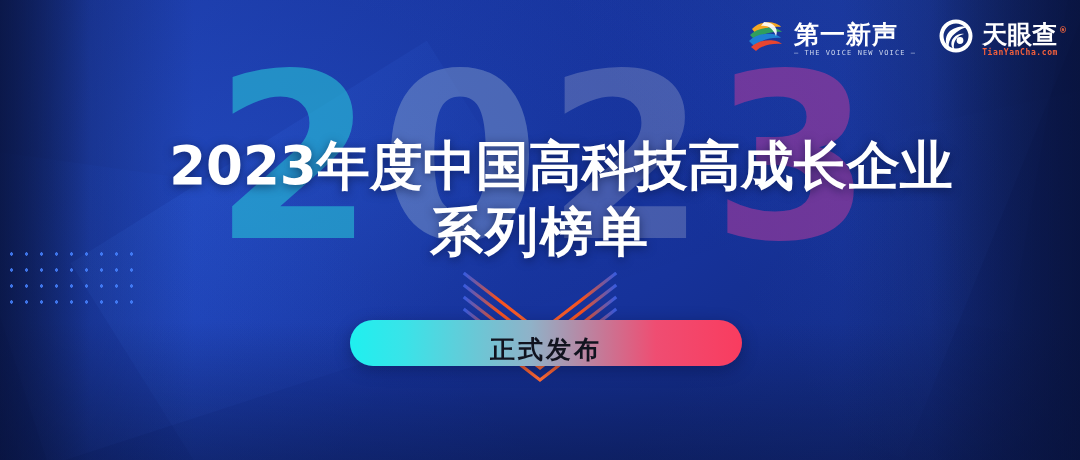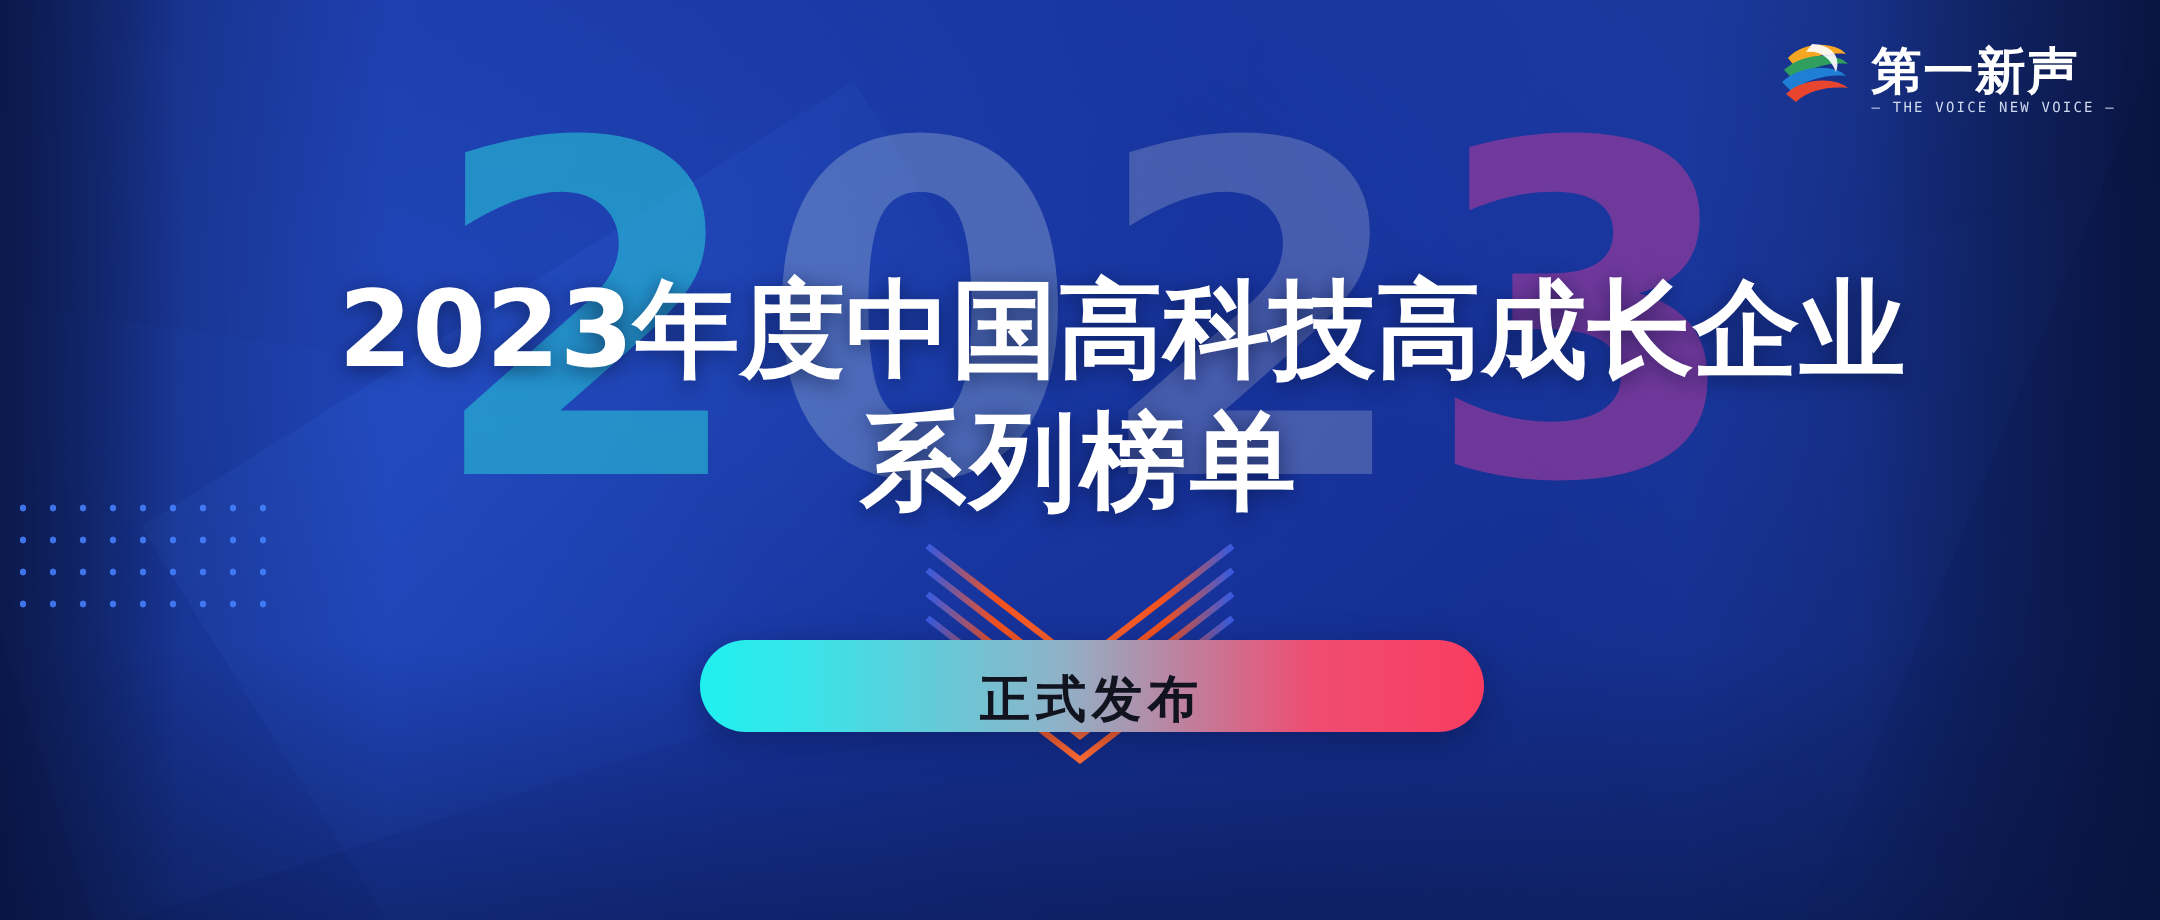--- a/index.html
+++ b/index.html
@@ -303,16 +303,34 @@
           <path d="M5 29 C14 20, 31 21, 36 26 C27 25, 16 27, 10 33 Z" fill="#e8452f"></path>
           <path d="M18 4 C27 4, 33 10, 30 18 C27 10, 21 7, 15 8 Z" fill="#ffffff" opacity=".9"></path>
         </svg>
       </span>
       <div class="logo-text-block">
         <div class="logo-cn">第一新声</div>
         <div class="logo-en">— THE VOICE NEW VOICE —</div>
       </div>
     </div>
 
+    <div class="logo">
+      <span>
+        <svg width="36" height="36" viewBox="0 0 36 36" xmlns="http://www.w3.org/2000/svg">
+          <path d="M18 1.5 A16.5 16.5 0 1 0 18 34.5 A16.5 16.5 0 1 0 18 1.5 Z
+                   M18 5.5 A12.5 12.5 0 1 1 18 30.5 A12.5 12.5 0 1 1 18 5.5 Z" fill="#ffffff" fill-rule="evenodd"></path>
+          <path d="M30 9 C24 10, 17 14, 13 20 C10.5 24, 10 28, 11.5 31 C7 27, 6.5 19, 11 14 C15 9.5, 24 7.5, 30 9 Z" fill="#ffffff"></path>
+          <path d="M26 16 C21 17, 17 21, 16 26 C15.5 29, 16 31, 17 32.5 C13 30, 12 24, 15.5 20 C18.5 16.5, 23 15.2, 26 16 Z" fill="#ffffff"></path>
+          <circle cx="22" cy="22.5" r="3.4" fill="#ffffff"></circle>
+        </svg>
+      </span>
+      <div class="logo-text-block">
+        <div class="logo-cn-2">
+          <span>天眼查</span>
+          <span class="logo-tm">®</span>
+        </div>
+        <div class="logo-en-2">TianYanCha.com</div>
+      </div>
+    </div>
 
   </div>
 
 </div>
 
 </body></html>

